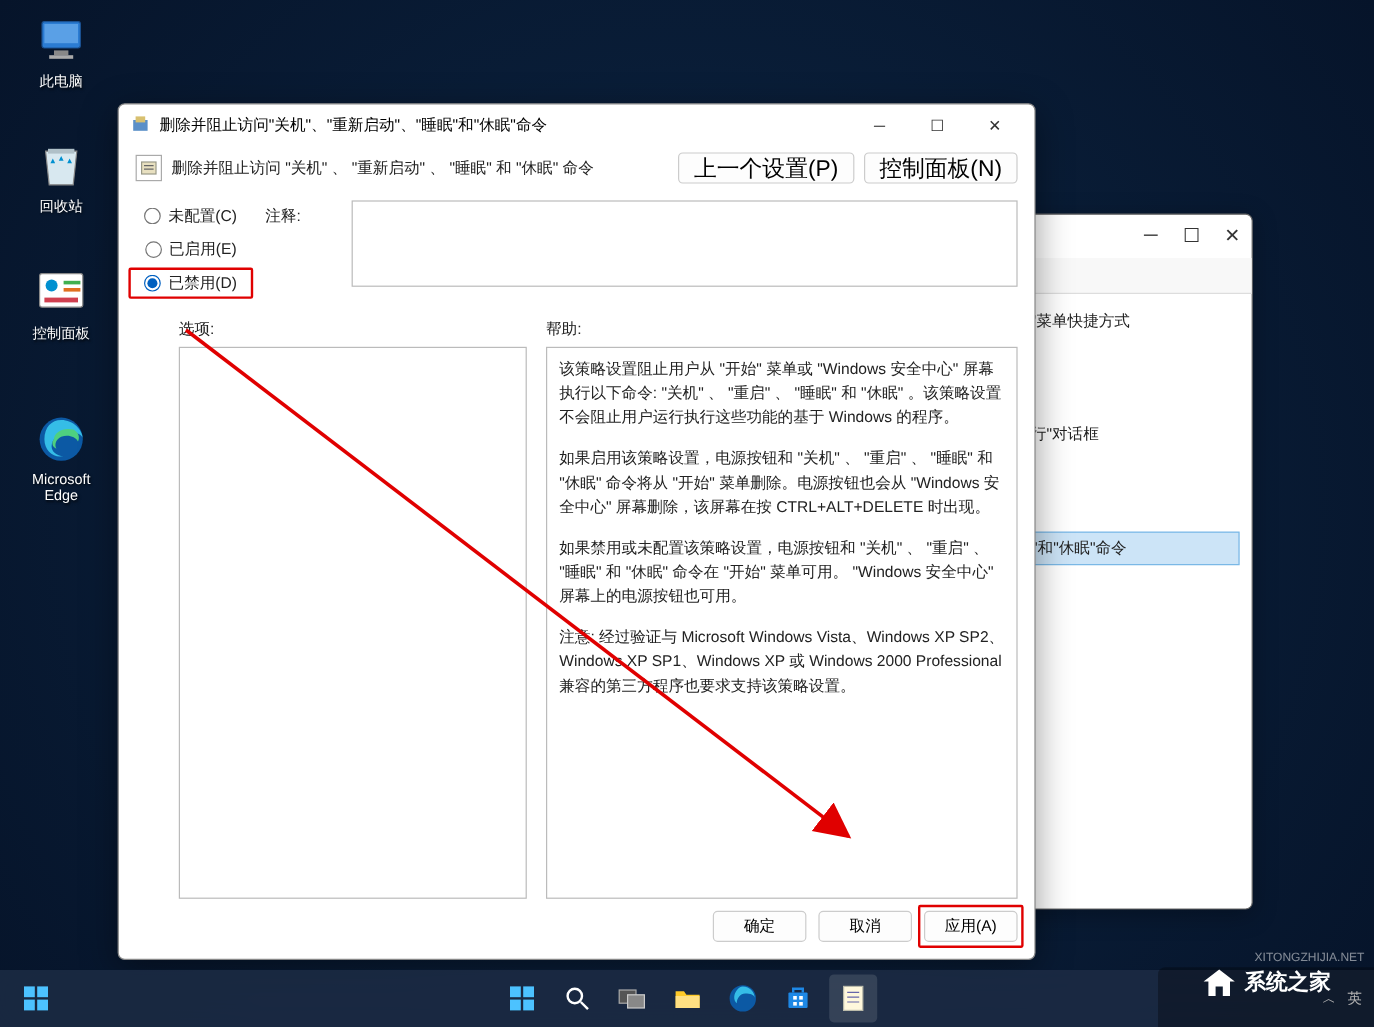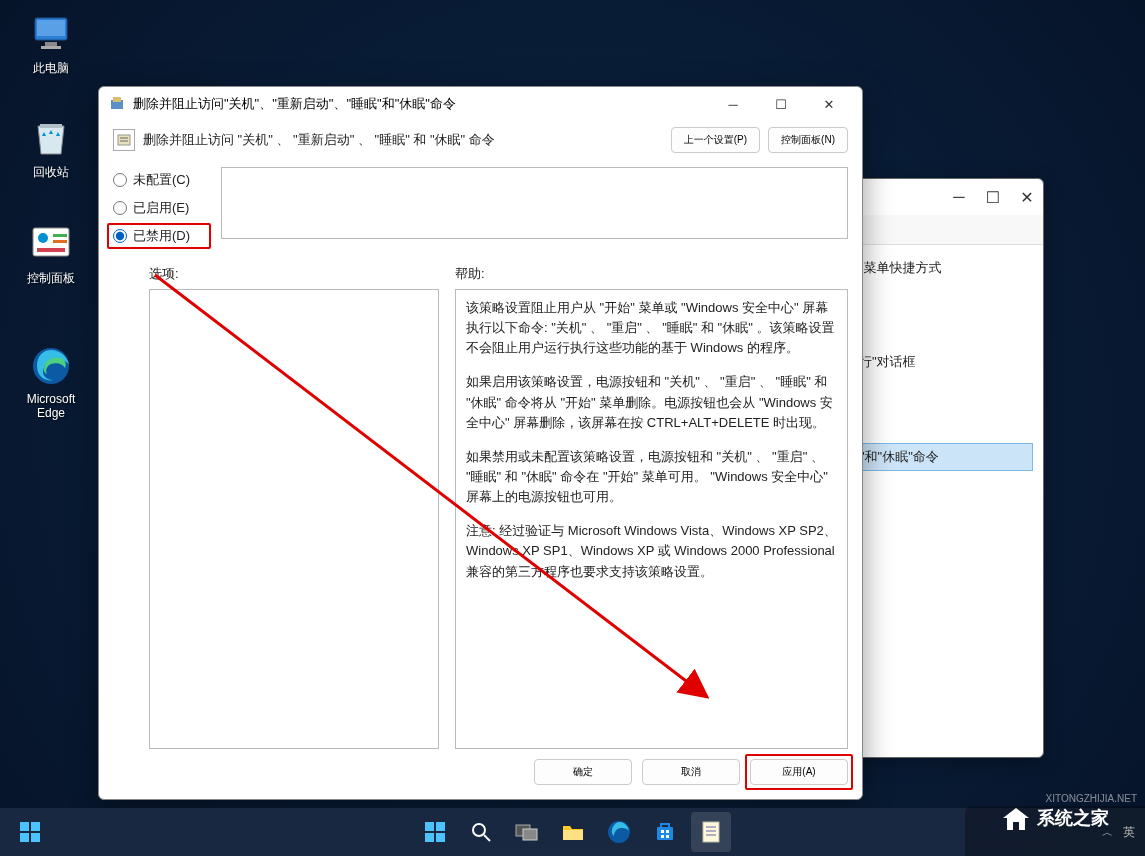--- a/index.html
+++ b/index.html
@@ -22,44 +22,44 @@
 .dialog-titlebar .title-icon { width: 16px; height: 16px; margin-right: 8px; }
 .dialog-titlebar .title-text { flex: 1; }
 .dialog-titlebar .win-controls { display: flex; gap: 2px; }
 .dialog-titlebar .win-btn { width: 46px; height: 30px; display: flex; align-items: center; justify-content: center; color: #333; }
 
 .dialog-body { flex: 1; padding: 6px 14px 10px 14px; display: flex; flex-direction: column; font-size: 13px; color: #222; overflow: hidden; }
 
 .top-row { display: flex; align-items: center; gap: 8px; margin-bottom: 14px; }
 .top-row .policy-icon { width: 22px; height: 22px; border: 1px solid #aaa; display:flex; align-items:center; justify-content:center; font-size:12px; }
 .top-row .policy-title { flex: 1; }
-.nav-btn { height: 26px; padding: 0 12px; border: 1px solid #ccc; background: #fdfdfd; border-radius: 4px; font-size: 10px; cursor: pointer; }
+.nav-btn { height: 26px; padding: 0 12px; border: 1px solid #ccc; background: #fdfdfd; border-radius: 4px; font-size: 19px; cursor: pointer; }
 
 .config-row { display: flex; gap: 16px; margin-bottom: 6px; }
 .radio-col { width: 92px; display: flex; flex-direction: column; gap: 10px; padding-top: 4px; }
-.radio-item { display: flex; align-items: center; gap: 6px; cursor: pointer; }
+.radio-item { display: flex; align-items: center; gap: 6px; cursor: pointer; justify-content: center; }
 .radio-item input { width: 14px; height: 14px; accent-color: #0060c0; }
 .radio-highlight { border: 2px solid #e00000; border-radius: 2px; padding: 2px 4px; margin: -4px -6px; }
 
 .right-fields { flex: 1; display: flex; flex-direction: column; gap: 6px; }
 .field-row { display: flex; gap: 8px; }
 .field-row .lbl { width: 64px; padding-top: 4px; }
 .comment-box { flex: 1; height: 72px; border: 1px solid #bbb; background: #fff; resize: none; padding: 4px; font-family: inherit; font-size: 13px; }
 .platform-box { flex: 1; height: 36px; border: 1px solid #bbb; background: #fff; padding: 6px 8px; }
 
 .middle-row { display: flex; gap: 16px; margin-top: 14px; flex: 1; min-height: 0; margin-left: 36px; }
 .options-col { width: 290px; display: flex; flex-direction: column; }
 .help-col { flex: 1; display: flex; flex-direction: column; }
 .section-label { margin-bottom: 6px; }
 .options-box { flex: 1; border: 1px solid #bbb; background: #fff; }
 .help-box { flex: 1; border: 1px solid #bbb; background: #fff; padding: 8px 10px; line-height: 1.55; overflow-y: auto; }
 .help-box p { margin-bottom: 14px; }
 
 .button-row { display: flex; justify-content: flex-end; gap: 10px; padding: 10px 0 4px 0; }
-.dlg-btn { width: 98px; height: 26px; border: 1px solid #ccc; background: #fdfdfd; border-radius: 4px; font-size: 10px; cursor: pointer; }
+.dlg-btn { width: 78px; height: 26px; border: 1px solid #ccc; background: #fdfdfd; border-radius: 4px; font-size: 13px; cursor: pointer; }
 .apply-highlight { border: 2px solid #e00000; padding: 3px; margin: -5px; border-radius: 2px; }
 
 .arrow-svg { position: absolute; pointer-events: none; }
 
 .taskbar { position: absolute; bottom: 0; left: 0; right: 0; height: 48px; background: rgba(28, 44, 68, 0.85); backdrop-filter: blur(20px); display: flex; align-items: center; }
 .taskbar-center { flex: 1; display: flex; justify-content: center; align-items: center; gap: 6px; }
 .tb-icon { width: 40px; height: 40px; display: flex; align-items: center; justify-content: center; border-radius: 4px; cursor: pointer; }
 .taskbar-left { position: absolute; left: 10px; display: flex; align-items: center; }
 .taskbar-right { position: absolute; right: 10px; display: flex; align-items: center; gap: 10px; color: #fff; font-size: 12px; }
 
@@ -172,20 +172,21 @@
         </label>
         <div class="radio-highlight">
           <label class="radio-item">
             <input type="radio" name="cfg" checked="" style="">
             <span>已禁用(D)</span>
           </label>
         </div>
       </div>
       <div class="right-fields">
         <div class="field-row">
+          <div class="lbl">注释:</div>
           <textarea class="comment-box" style=""></textarea>
         </div>
       </div>
     </div>
 
     <div class="middle-row">
       <div class="options-col">
         <div class="section-label">选项:</div>
         <div class="options-box"></div>
       </div>

